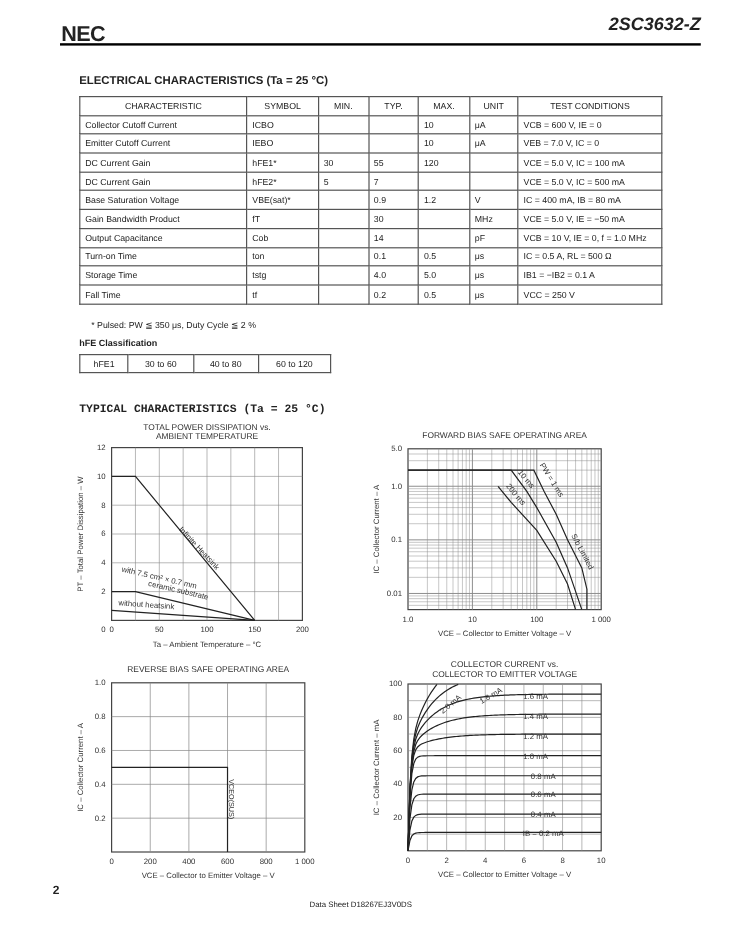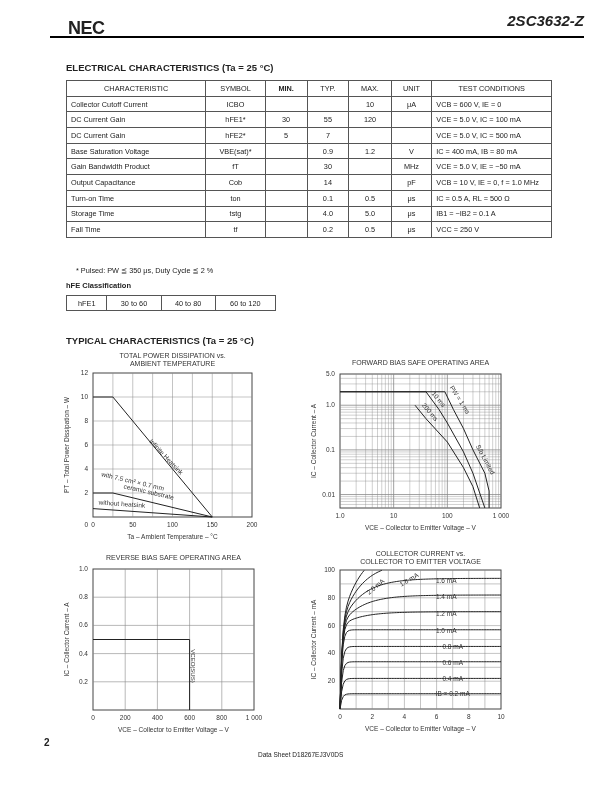--- a/index.html
+++ b/index.html
@@ -1,25 +1,25 @@
 <!DOCTYPE html>
 <html><head>
 <meta charset="utf-8">
 <style>
   html,body{margin:0;padding:0;background:#fff;}
   body{width:612px;height:792px;position:relative;overflow:hidden;font-family:"Liberation Sans",sans-serif;color:#222;}
   .abs{position:absolute;}
-  #logo{left:68px;top:18px;font-size:18px;font-weight:bold;letter-spacing:-0.5px;font-family:"Liberation Sans",sans-serif;}
+  #logo{left:51px;top:18px;font-size:18px;font-weight:bold;letter-spacing:-0.5px;font-family:"Liberation Sans",sans-serif;}
   #partno{right:28px;top:12px;font-size:15px;font-weight:bold;font-style:italic;}
   #hdrline{left:50px;top:36px;width:534px;height:2px;background:#000;}
   .sect{font-size:9.5px;font-weight:bold;}
   table{border-collapse:collapse;font-size:7.3px;}
   td,th{border:1px solid #555;padding:0 4px;height:14.7px;font-weight:normal;}
   #elec{left:66px;top:80px;width:486px;}
-  #elec td.c{text-align:center;}
+  #elec td.c{text-align:left;}
   #elec th{text-align:center;}
   #cls{left:66px;top:295px;width:210px;}
   #cls td{text-align:center;height:14px;}
   .note{font-size:7.3px;}
   svg text{font-family:"Liberation Sans",sans-serif;}
   #footer-page{left:44px;top:737px;font-size:10px;font-weight:bold;}
   #footer-doc{left:258px;top:751px;font-size:6.5px;}
 </style>
 </head>
 <body>
@@ -28,36 +28,45 @@
 <div class="abs" id="partno">2SC3632-Z</div>
 <div class="abs" id="hdrline"></div>
 
 <div class="abs sect" style="left:66px;top:62px;">ELECTRICAL CHARACTERISTICS (Ta = 25 °C)</div>
 
 <table class="abs" id="elec">
   <thead>
       <tr id="elec-head">
         <th style="width: 150px; text-align: center;">CHARACTERISTIC</th>
         <th style="width: 56px;">SYMBOL</th>
-        <th style="width: 38px; font-weight: bold;">MIN.</th>
+        <th style="width: 38px;">MIN.</th>
         <th style="width: 38px;">TYP.</th>
         <th style="width: 38px;">MAX.</th>
         <th style="width: 36px;">UNIT</th>
         <th style="width: 130px; text-align: center;">TEST CONDITIONS</th>
       </tr>
     </thead>
   <tbody id="elec-body">
       <tr>
         <td>Collector Cutoff Current</td>
         <td class="c">ICBO</td>
         <td class="c"></td>
         <td class="c"></td>
         <td class="c">10</td>
         <td class="c">μA</td>
         <td>VCB = 600 V, IE = 0</td>
+      </tr>
+      <tr>
+        <td>Emitter Cutoff Current</td>
+        <td class="c">IEBO</td>
+        <td class="c"></td>
+        <td class="c"></td>
+        <td class="c">10</td>
+        <td class="c">μA</td>
+        <td>VEB = 7.0 V, IC = 0</td>
       </tr>
       <tr>
         <td>DC Current Gain</td>
         <td class="c">hFE1*</td>
         <td class="c">30</td>
         <td class="c">55</td>
         <td class="c">120</td>
         <td class="c"></td>
         <td>VCE = 5.0 V, IC = 100 mA</td>
       </tr>
@@ -133,21 +142,21 @@
   <tbody>
   <tr id="cls-row">
         <td>hFE1</td>
         <td>30 to 60</td>
         <td>40 to 80</td>
         <td>60 to 120</td>
       </tr>
 </tbody>
   </table>
 
-<div class="abs sect" style="left:66px;top:335px;">TYPICAL CHARACTERISTICS (Ta = 25 °C)</div>
+<div class="abs sect" style="left:66px;top:335px;font-family:Liberation Mono, monospace;">TYPICAL CHARACTERISTICS (Ta = 25 °C)</div>
 
 <svg class="abs" id="charts" style="left:0;top:0;" width="612" height="792">
     <text x="172.5" y="358" font-size="7" text-anchor="middle" fill="#333">TOTAL POWER DISSIPATION vs.</text>
     <text x="172.5" y="366" font-size="7" text-anchor="middle" fill="#333">AMBIENT TEMPERATURE</text>
     <rect x="93" y="373" width="159" height="144" fill="none" stroke="#444" stroke-width="1"></rect>
     <text x="172.5" y="539" font-size="6.5" text-anchor="middle" fill="#333">Ta – Ambient Temperature – °C</text>
     <text x="0" y="0" font-size="6.5" text-anchor="middle" fill="#333" transform="translate(69,445) rotate(-90)">PT – Total Power Dissipation – W</text>
     <line x1="112.875" y1="373" x2="112.875" y2="517" stroke="#888" stroke-width="0.5"></line>
     <line x1="132.75" y1="373" x2="132.75" y2="517" stroke="#888" stroke-width="0.5"></line>
     <line x1="152.625" y1="373" x2="152.625" y2="517" stroke="#888" stroke-width="0.5"></line>

